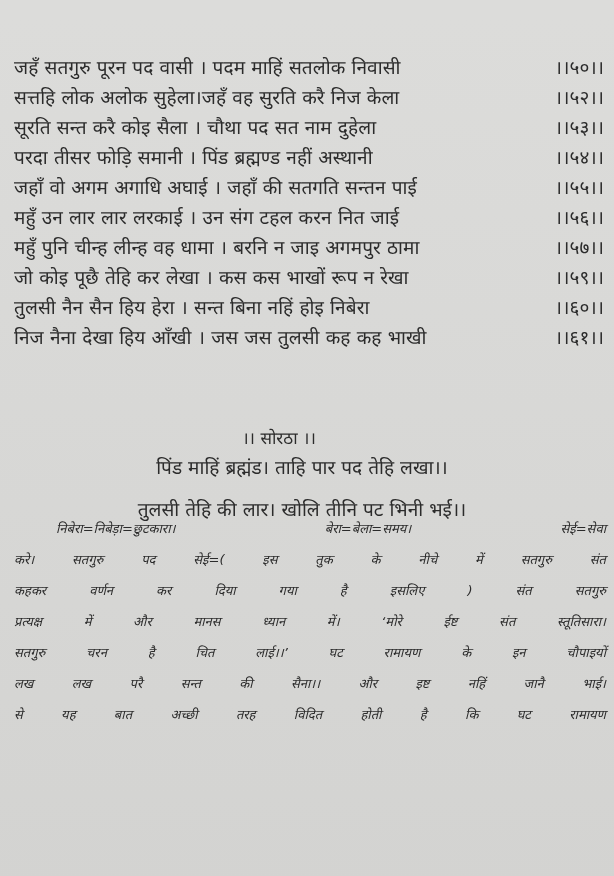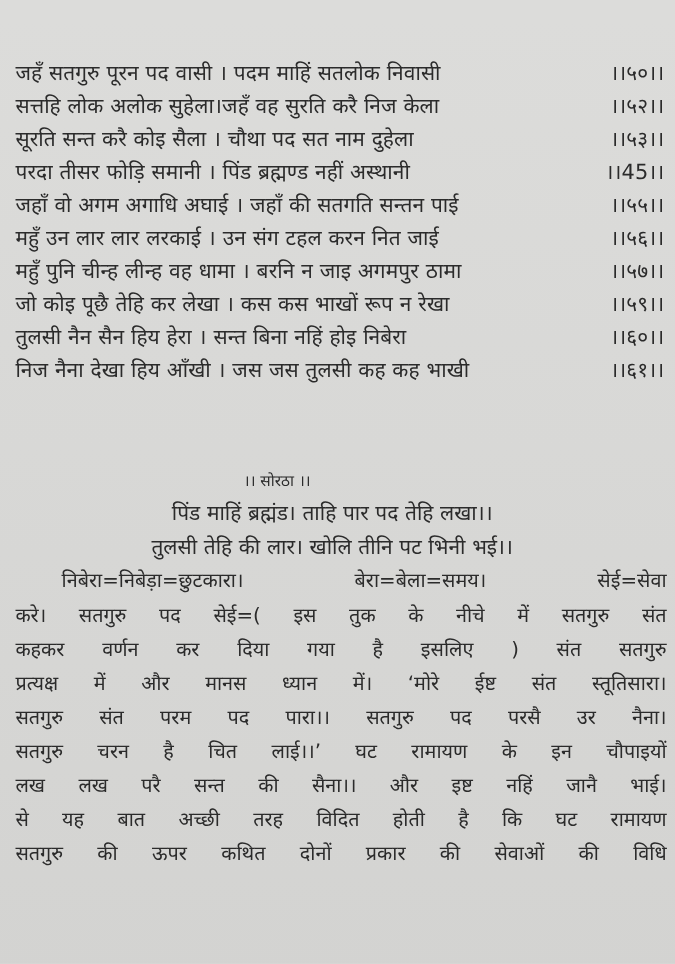--- a/index.html
+++ b/index.html
@@ -39,43 +39,45 @@
     justify-content: space-between;
     letter-spacing: 0.1px;
   }
   .verse .text { flex: 1; }
   .verse .num { margin-left: 6px; }
   .heading {
     position: absolute;
     left: 0; width: 504px;
     top: 424px;
     text-align: center;
-    font-size: 14px;
+    font-size: 17px;
     line-height: 28px;
+    padding-left: 27px;
   }
   .sortha {
     position: absolute;
     left: 0; width: 598px;
     top: 452px;
     text-align: center;
     font-size: 19px;
   }
   .sortha .line {
     height: 31px;
     line-height: 31px;
     white-space: nowrap;
   }
   .sortha .line:nth-child(1) { padding-left: 6px; }
-  .sortha .line:nth-child(2) { padding-left: 6px; }
+  .sortha .line:nth-child(2) { padding-left: 6px; margin-top: 11px; }
   .commentary {
     position: absolute;
     left: 14px;
     top: 513px;
     width: 592px;
-    font-size: 18px;
+    font-size: 13px;
+    font-style: italic;
   }
   .commentary .cline {
     height: 31px;
     line-height: 31px;
     white-space: nowrap;
     text-align: justify;
     text-align-last: justify;
   }
   .commentary .cline.first { padding-left: 42px; }
 </style>
@@ -92,21 +94,21 @@
     <div class="verse">
         <span class="text">सत्तहि लोक अलोक सुहेला।जहँ वह सुरति करै निज केला</span>
         <span class="num">।।५२।।</span>
       </div>
     <div class="verse">
         <span class="text">सूरति सन्त करै कोइ सैला । चौथा पद सत नाम दुहेला</span>
         <span class="num">।।५३।।</span>
       </div>
     <div class="verse">
         <span class="text">परदा तीसर फोड़ि समानी । पिंड ब्रह्मण्ड नहीं अस्थानी</span>
-        <span class="num">।।45।।</span>
+        <span class="num">।।५४।।</span>
       </div>
     <div class="verse">
         <span class="text">जहाँ वो अगम अगाधि अघाई । जहाँ की सतगति सन्तन पाई</span>
         <span class="num">।।५५।।</span>
       </div>
     <div class="verse">
         <span class="text">महुँ उन लार लार लरकाई । उन संग टहल करन नित जाई</span>
         <span class="num">।।५६।।</span>
       </div>
     <div class="verse">
@@ -132,20 +134,18 @@
   <div class="sortha">
     <div class="line">पिंड माहिं ब्रह्मंड। ताहि पार पद तेहि लखा।।</div>
     <div class="line">तुलसी तेहि की लार। खोलि तीनि पट भिनी भई।।</div>
   </div>
 
   <div class="commentary">
     <div class="cline first">निबेरा=निबेड़ा=छुटकारा। बेरा=बेला=समय। सेई=सेवा</div>
     <div class="cline">करे। सतगुरु पद सेई=( इस तुक के नीचे में सतगुरु संत</div>
     <div class="cline">कहकर वर्णन कर दिया गया है इसलिए ) संत सतगुरु</div>
     <div class="cline">प्रत्यक्ष में और मानस ध्यान में। ‘मोरे ईष्ट संत स्तूतिसारा।</div>
-    <div class="cline">सतगुरु संत परम पद पारा।। सतगुरु पद परसै उर नैना।</div>
     <div class="cline">सतगुरु चरन है चित लाई।।’ घट रामायण के इन चौपाइयों</div>
     <div class="cline">लख लख परै सन्त की सैना।। और इष्ट नहिं जानै भाई।</div>
     <div class="cline">से यह बात अच्छी तरह विदित होती है कि घट रामायण</div>
-    <div class="cline">सतगुरु की ऊपर कथित दोनों प्रकार की सेवाओं की विधि</div>
   </div>
 
 </div>
 
 </body></html>

